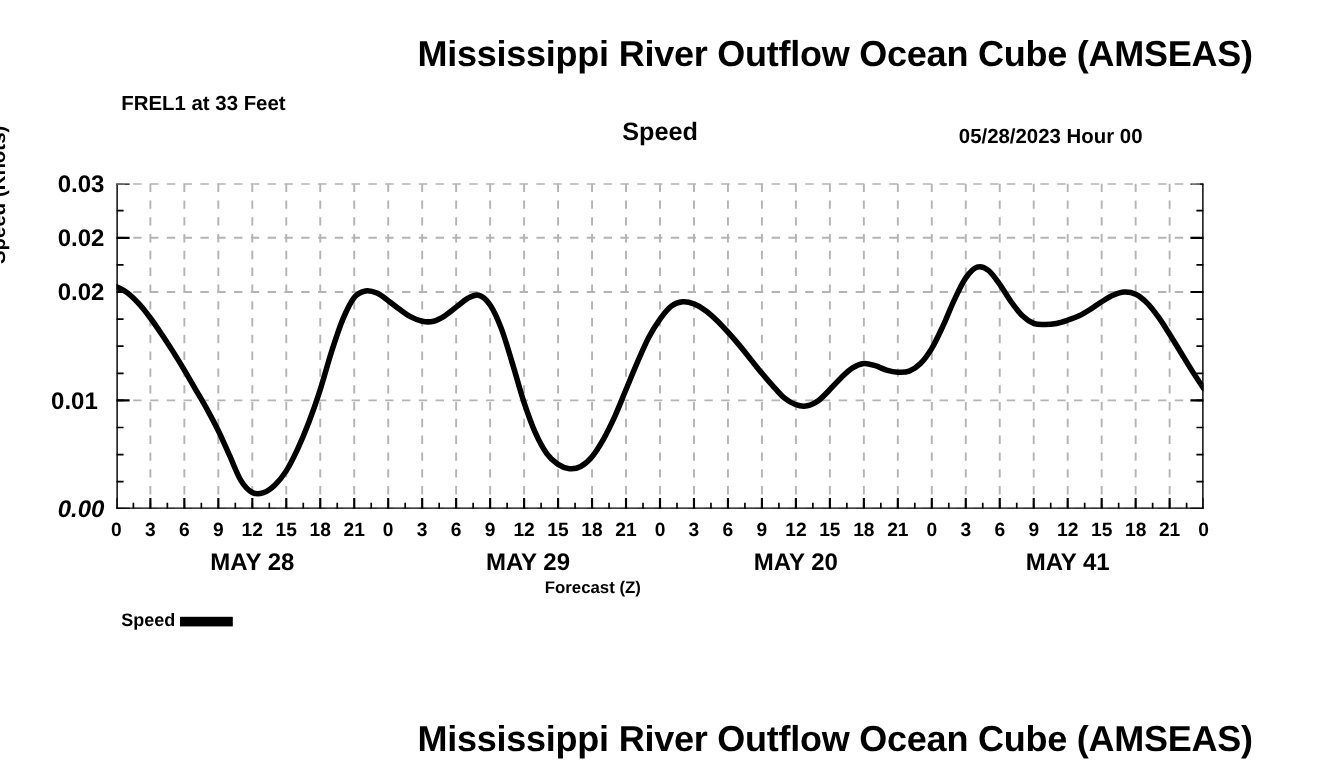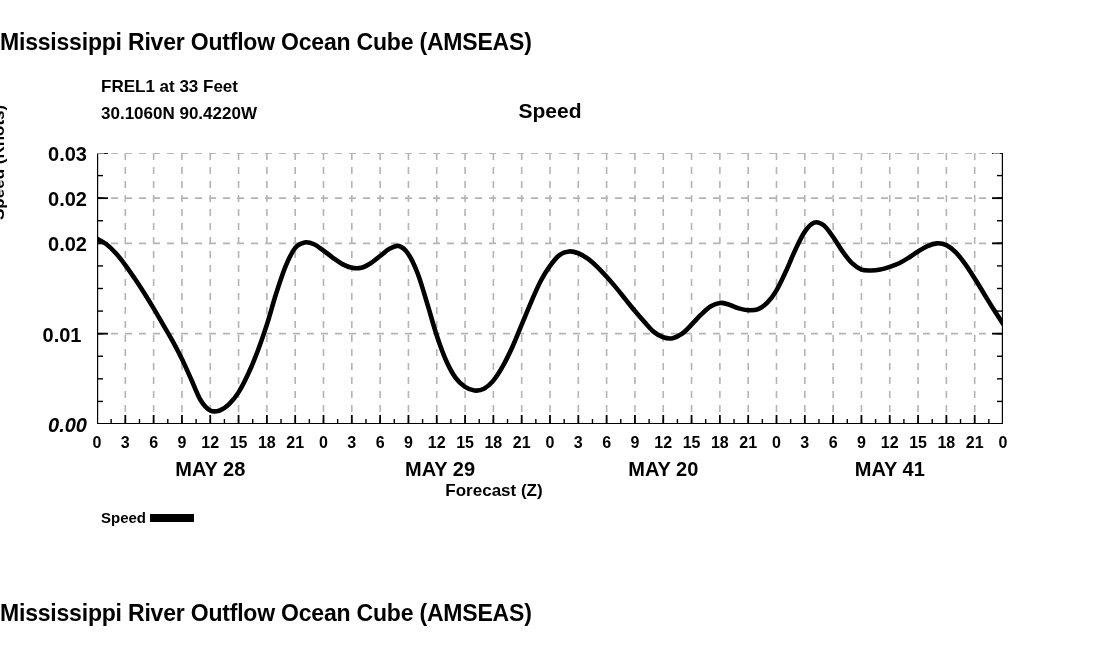--- a/index.html
+++ b/index.html
@@ -17,24 +17,24 @@
   }
   #page {
     position: absolute;
     left: 0; top: 0;
     width: 1100px;
     height: 650px;
   }
   .txt { position: absolute; white-space: nowrap; }
 
   .title-main {
-    font-size: 23px;
+    font-size: 30px;
     font-weight: bold;
     letter-spacing: -0.2px;
-    text-align: left;
+    text-align: right;
     width: 1044px;
     left: 0;
   }
   #title-top { top: 29px; }
   #title-bottom { top: 600px; }
 
   .meta {
     font-size: 17px;
     font-weight: bold;
   }
@@ -88,21 +88,21 @@
     font-weight: bold;
     text-align: center;
     width: 120px;
     top: 458px;
   }
   #xlabel {
     position: absolute;
     left: 0; top: 481px;
     width: 988px;
     text-align: center;
-    font-size: 17px;
+    font-size: 14px;
     font-weight: bold;
   }
   
   #legend {
     position: absolute;
     left: 101px;
     top: 509px;
     display: flex;
     align-items: center;
     gap: 4px;
@@ -115,21 +115,21 @@
   }
 </style>
 </head>
 <body>
 
 <div id="page">
 
   <div class="txt title-main" id="title-top">Mississippi River Outflow Ocean Cube (AMSEAS)</div>
 
   <div class="txt meta" id="meta-station">FREL1 at 33 Feet</div>
-  <div class="txt meta" id="meta-coords">30.1060N  90.4220W</div>
+  <div class="txt meta" id="meta-date">05/28/2023 Hour 00</div>
   <div class="txt" id="subtitle">Speed</div>
 
   <div id="ylabel">Speed (Knots)</div>
 
   <div id="ytick-labels">
       <div class="ytick-label" style="left: 37px; top: 143px;">0.03</div>
       <div class="ytick-label" style="left: 37px; top: 188.167px;">0.02</div>
       <div class="ytick-label" style="left: 37px; top: 233.333px;">0.02</div>
       <div class="ytick-label" style="left: 37px; top: 323.667px; text-align: center;">0.01</div>
       <div class="ytick-label" style="left: 37px; top: 414px; font-style: italic;">0.00</div>

